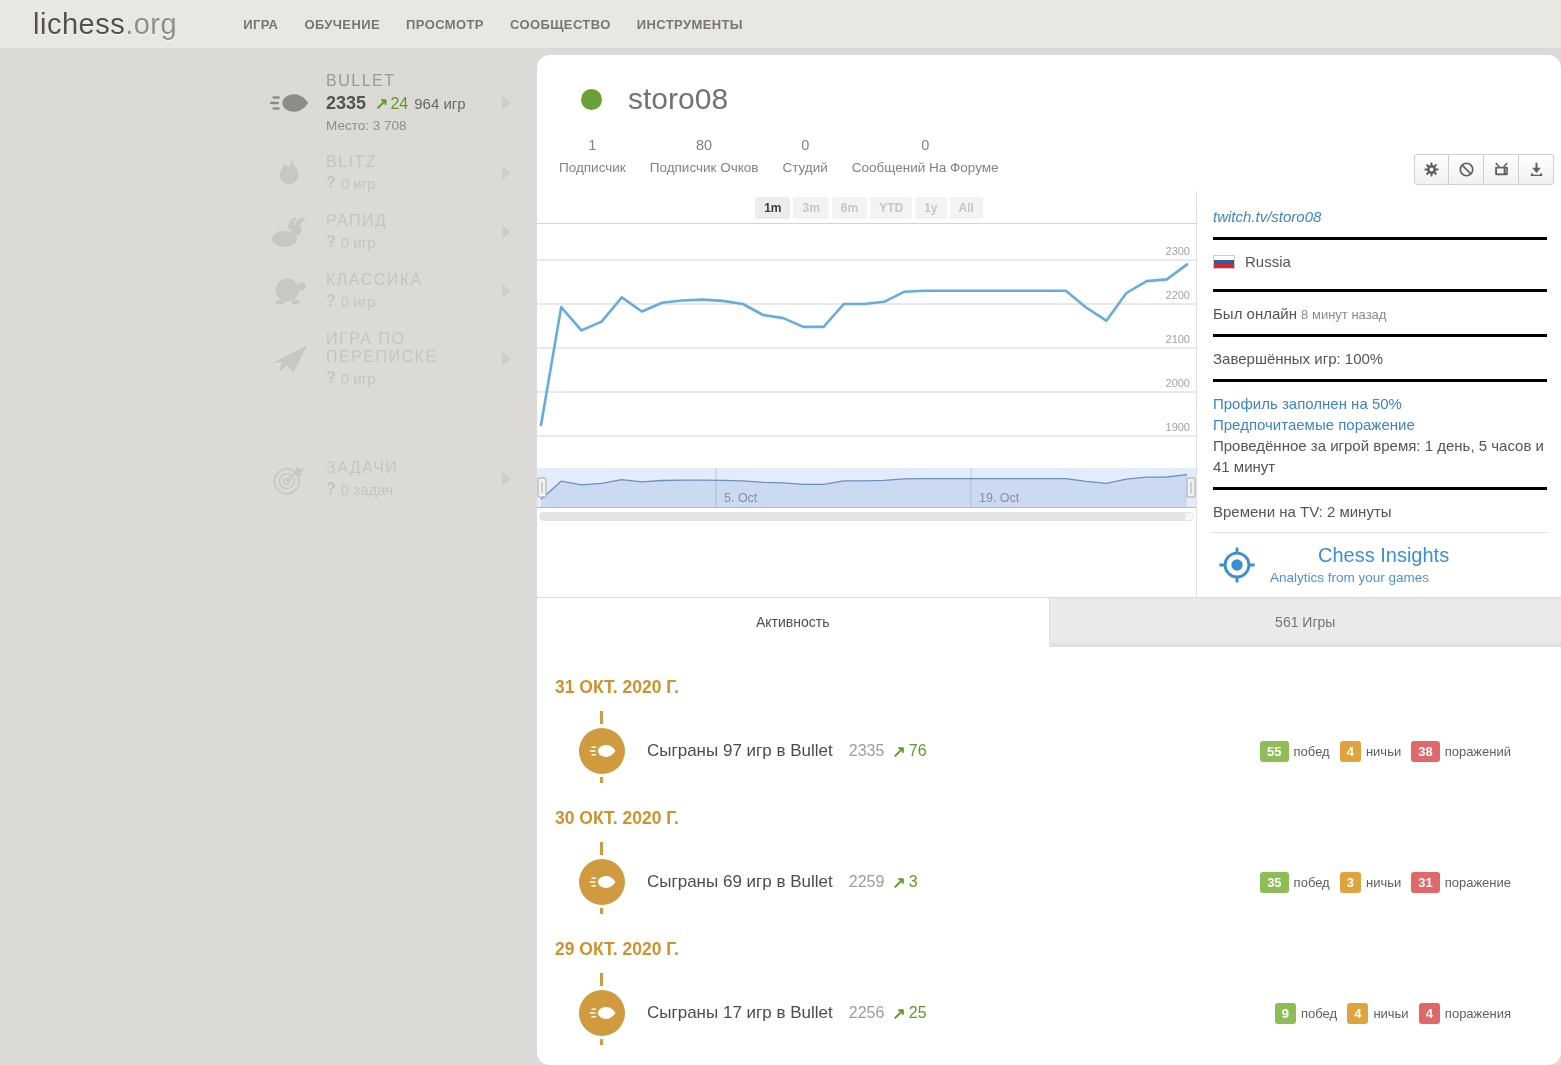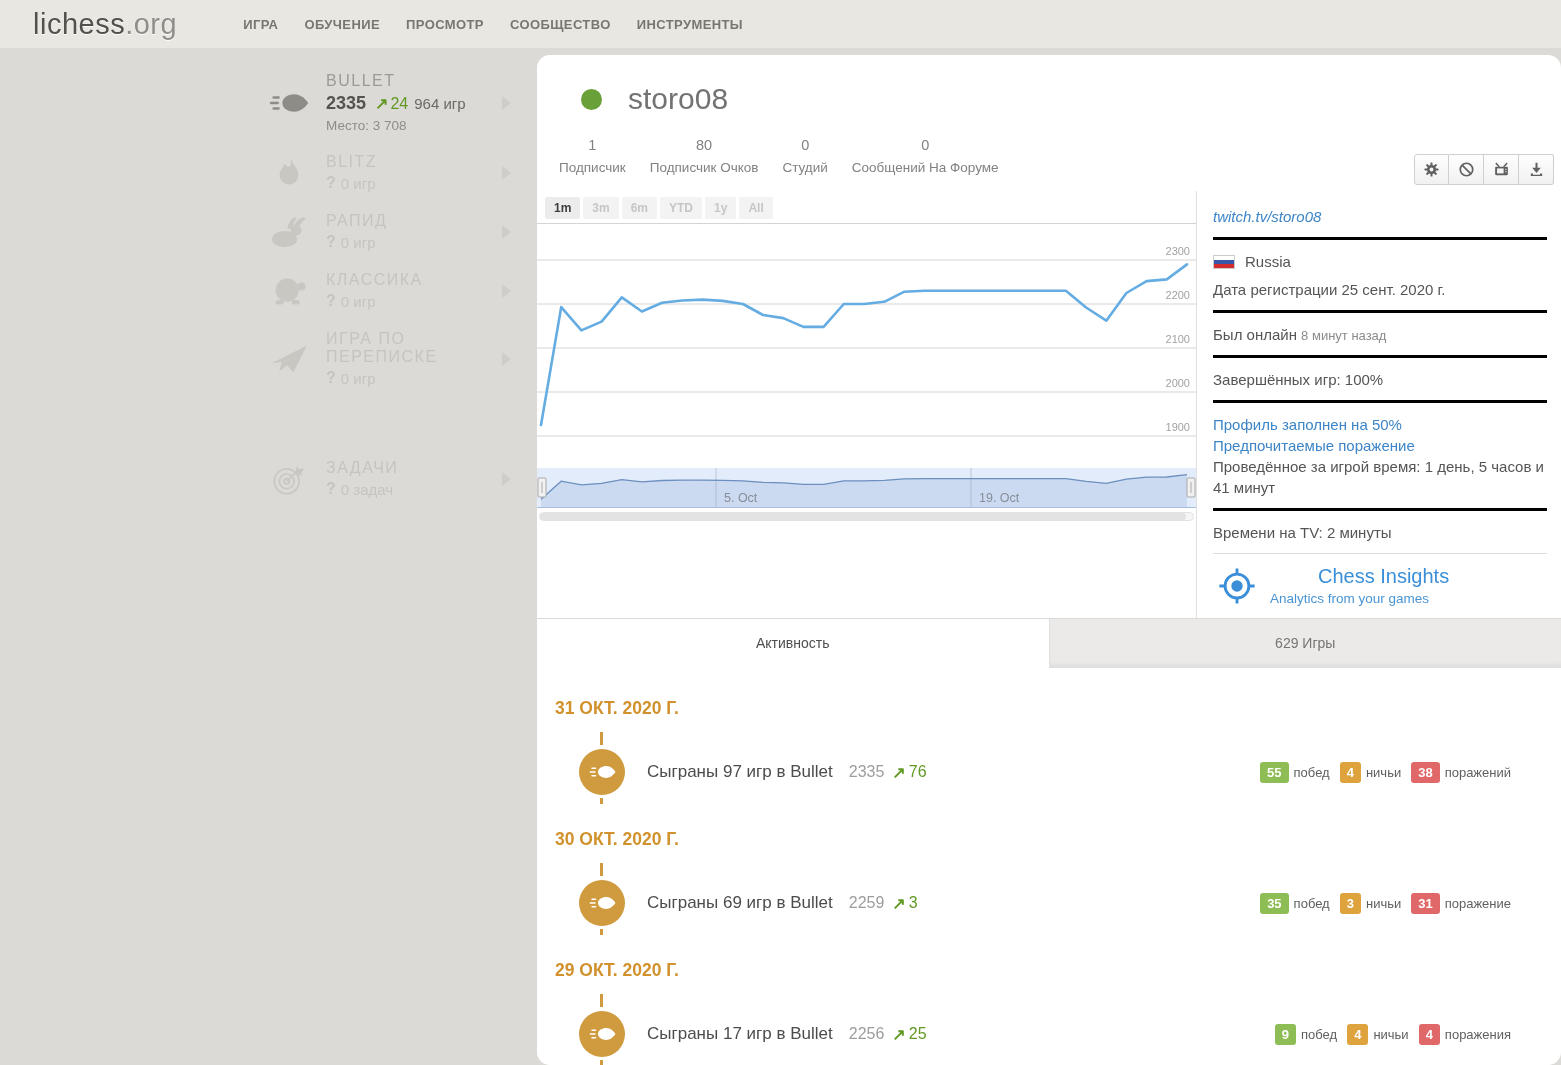--- a/index.html
+++ b/index.html
@@ -45,21 +45,21 @@
   .stat-num { font-size:14.5px; color:#828282; }
   .stat-label { font-size:13.5px; color:#828282; margin-top:7px; }
   .actions { position:absolute; top:99px; right:7px; display:flex; }
   .action-btn { width:35px; height:31px; display:flex; align-items:center; justify-content:center; background:linear-gradient(#fefefe,#f1f1f1); border:1px solid #cfcfcf; border-left:none; color:#606060; cursor:pointer; }
   .action-btn:first-child { border-left:1px solid #cfcfcf; border-radius:3px 0 0 3px; }
   .action-btn:last-child { border-radius:0 3px 3px 0; }
   .action-btn svg { width:17px; height:17px; }
 
   
   .chart-wrap { display:flex; margin-top:6px; border-bottom:1px solid #dadada; }
-  .chart-col { width:659px; flex:none; }
+  .chart-col { width:659px; flex:none;text-align:center; }
   .ranges { padding:6px 0 3px 8px; }
   .range-btn { display:inline-block; font-size:12px; font-weight:bold; padding:4px 9px; margin-right:3px; background:#f3f3f3; color:#c6c6c6; border-radius:2px; cursor:pointer; }
   .range-btn.active { color:#3d3d3d; background:#ececec; }
   .chart-col svg { display:block; }
   .grid { stroke:#d4d4d4; stroke-width:1; }
   .ytick { fill:#a2a2a2; font-size:11px; font-family:"Liberation Sans",sans-serif; }
   .series { stroke:#64ace2; stroke-width:2.6; fill:none; stroke-linejoin:round; stroke-linecap:round; }
   .scrollbar { height:9px; margin:3px 2px 9px 2px; background:#f6f6f6; border:1px solid #e2e2e2; border-radius:5px; cursor:pointer; }
   .thumb { height:100%; width:99%; background:#e3e3e3; border-radius:5px; }
 
@@ -352,21 +352,20 @@
         <div class="info-row"><a class="link italic">twitch.tv/storo08</a></div>
         <div class="info-row">
           <div class="country">
             <span class="flag">
                 <i class="f-w"></i>
                 <i class="f-b"></i>
                 <i class="f-r"></i>
               </span>
             <span>Russia</span>
           </div>
-          <div>Дата регистрации 25 сент. 2020 г.</div>
         </div>
         <div class="info-row">
           <span>Был онлайн</span> <span class="small">8 минут назад</span>
         </div>
         <div class="info-row">Завершённых игр: 100%</div>
         <div class="info-row">
           <a class="link">Профиль заполнен на 50%</a><br>
           <a class="link">Предпочитаемые поражение</a>
           <div>Проведённое за игрой время: 1 день, 5 часов и 41 минут</div>
         </div>
@@ -384,21 +383,21 @@
           <div>
             <div class="ins-title">Chess Insights</div>
             <div class="ins-sub">Analytics from your games</div>
           </div>
         </div>
       </div>
     </div>
 
     <div class="tabs">
       <div class="tab tab-activity">Активность</div>
-      <div class="tab tab-games">629 Игры</div>
+      <div class="tab tab-games">561 Игры</div>
     </div>
 
     <div class="feed">
         <div class="date-h">31 ОКТ. 2020 Г.</div>
         <div class="entry">
        <span class="e-iconwrap">
          <span class="e-circle">
               <svg viewBox="0 0 48 34">
                 <g fill="currentColor">
                   <rect x="4" y="9" width="9" height="2.8" rx="1.4"></rect>

